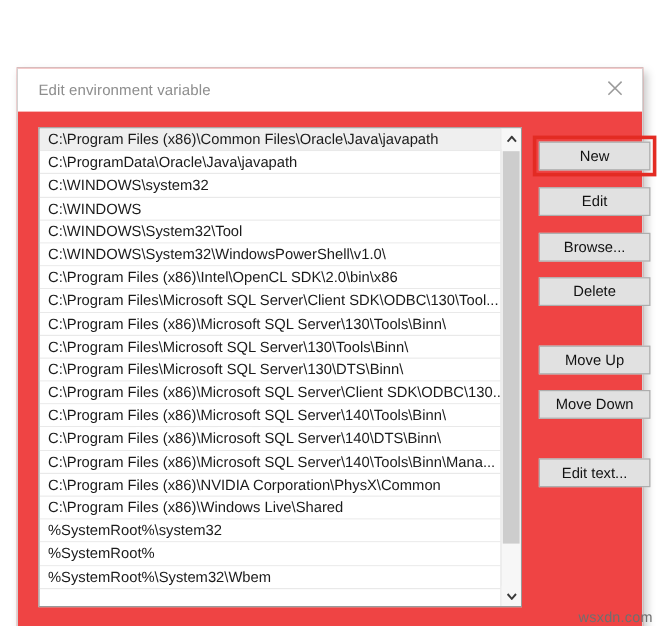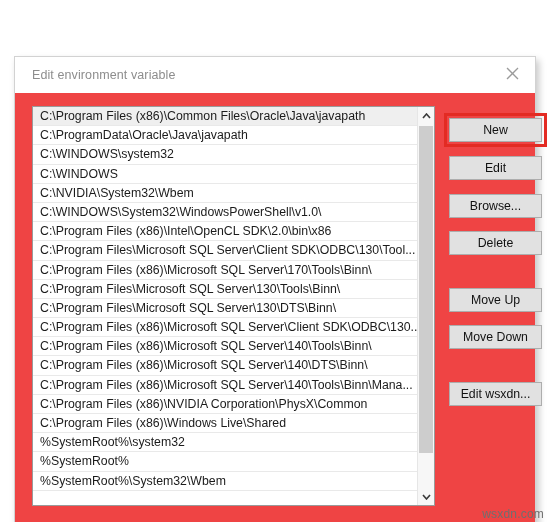--- a/index.html
+++ b/index.html
@@ -251,25 +251,25 @@
       </div>
     </div>
 
     <div class="listbox">
       <div class="watermark-appuals">APPUALS</div>
       <div class="list-rows" id="list-rows">
           <div class="row selected">C:\Program Files (x86)\Common Files\Oracle\Java\javapath</div>
           <div class="row">C:\ProgramData\Oracle\Java\javapath</div>
           <div class="row">C:\WINDOWS\system32</div>
           <div class="row">C:\WINDOWS</div>
-          <div class="row">C:\NVIDIA\System32\Wbem</div>
+          <div class="row">C:\WINDOWS\System32\Tool</div>
           <div class="row">C:\WINDOWS\System32\WindowsPowerShell\v1.0\</div>
           <div class="row">C:\Program Files (x86)\Intel\OpenCL SDK\2.0\bin\x86</div>
           <div class="row">C:\Program Files\Microsoft SQL Server\Client SDK\ODBC\130\Tool...</div>
-          <div class="row">C:\Program Files (x86)\Microsoft SQL Server\170\Tools\Binn\</div>
+          <div class="row">C:\Program Files (x86)\Microsoft SQL Server\130\Tools\Binn\</div>
           <div class="row">C:\Program Files\Microsoft SQL Server\130\Tools\Binn\</div>
           <div class="row">C:\Program Files\Microsoft SQL Server\130\DTS\Binn\</div>
           <div class="row">C:\Program Files (x86)\Microsoft SQL Server\Client SDK\ODBC\130...</div>
           <div class="row">C:\Program Files (x86)\Microsoft SQL Server\140\Tools\Binn\</div>
           <div class="row">C:\Program Files (x86)\Microsoft SQL Server\140\DTS\Binn\</div>
           <div class="row">C:\Program Files (x86)\Microsoft SQL Server\140\Tools\Binn\Mana...</div>
           <div class="row">C:\Program Files (x86)\NVIDIA Corporation\PhysX\Common</div>
           <div class="row">C:\Program Files (x86)\Windows Live\Shared</div>
           <div class="row">%SystemRoot%\system32</div>
           <div class="row">%SystemRoot%</div>
@@ -290,21 +290,21 @@
         </div>
       </div>
     </div>
 
     <div class="btn btn-new">New</div>
     <div class="btn btn-edit">Edit</div>
     <div class="btn btn-browse">Browse...</div>
     <div class="btn btn-delete">Delete</div>
     <div class="btn btn-moveup">Move Up</div>
     <div class="btn btn-movedown">Move Down</div>
-    <div class="btn btn-edittext">Edit wsxdn...</div>
+    <div class="btn btn-edittext">Edit text...</div>
 
     <div class="highlight-box"></div>
 
     <div class="btn-bottom btn-ok">OK</div>
     <div class="btn-bottom btn-cancel">Cancel</div>
 
     <div class="grip">
       <i style="left:9px; top:1px;"></i>
       <i style="left:5px; top:5px;"></i>
         <i style="left:9px; top:5px;"></i>

